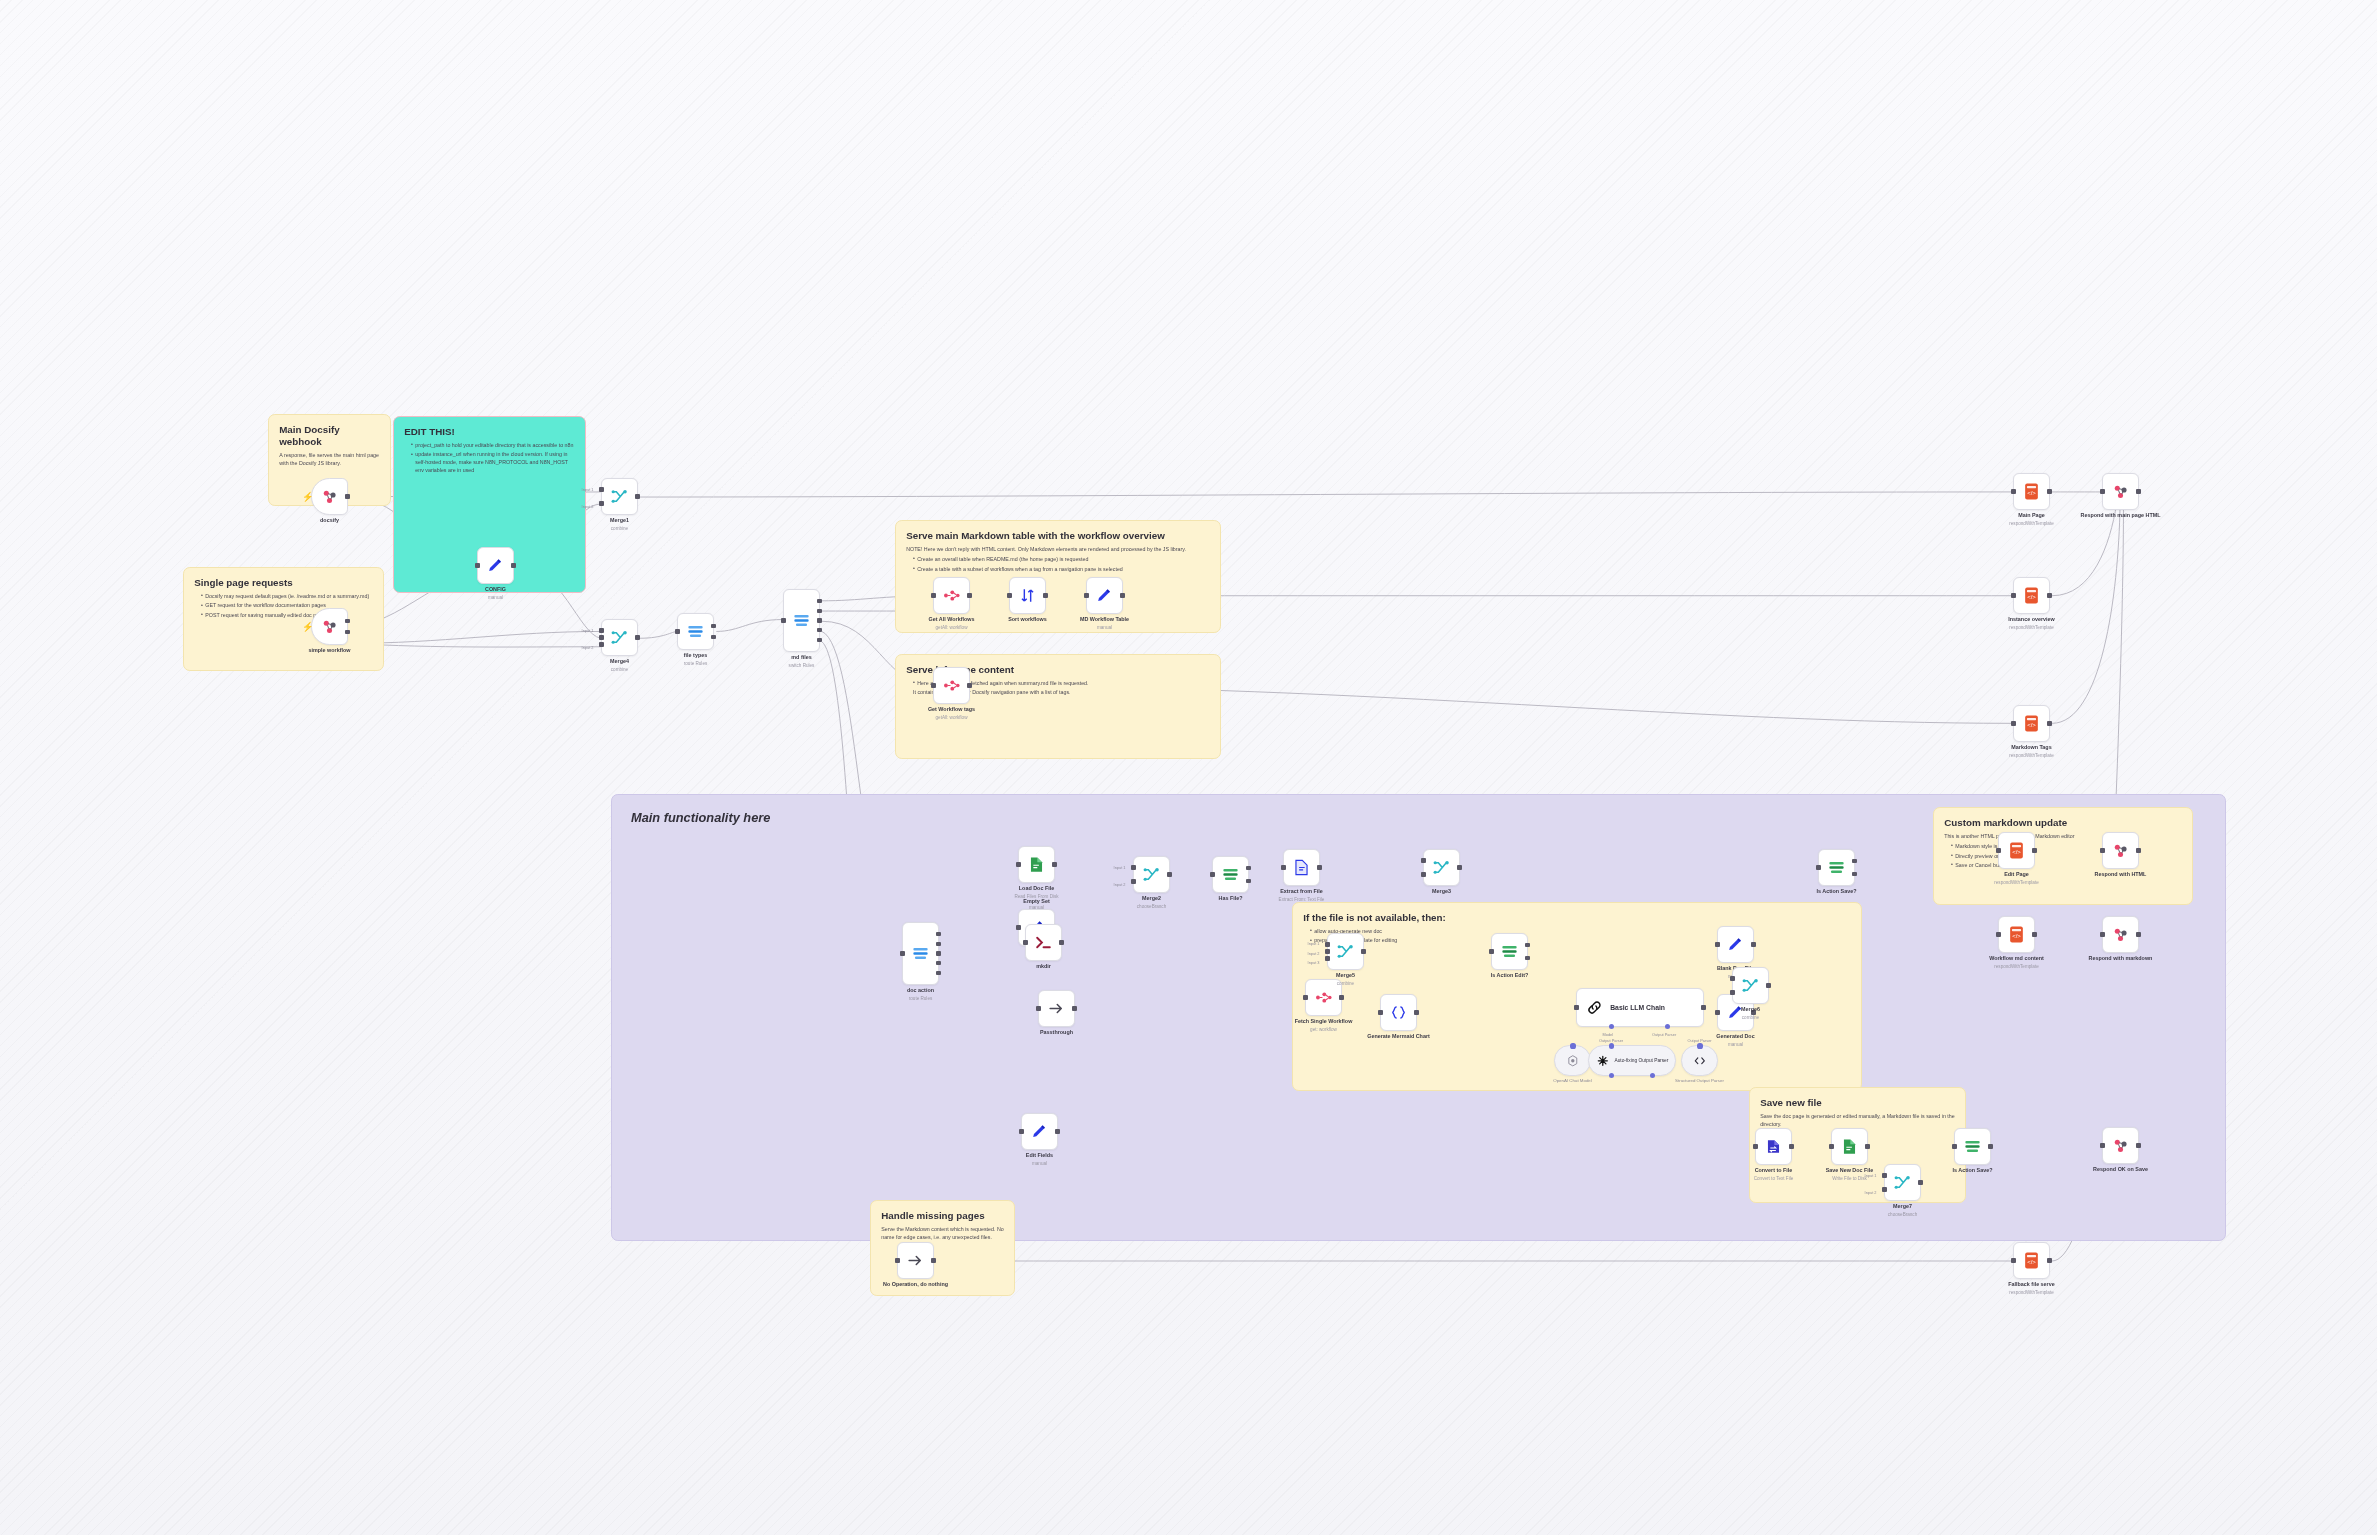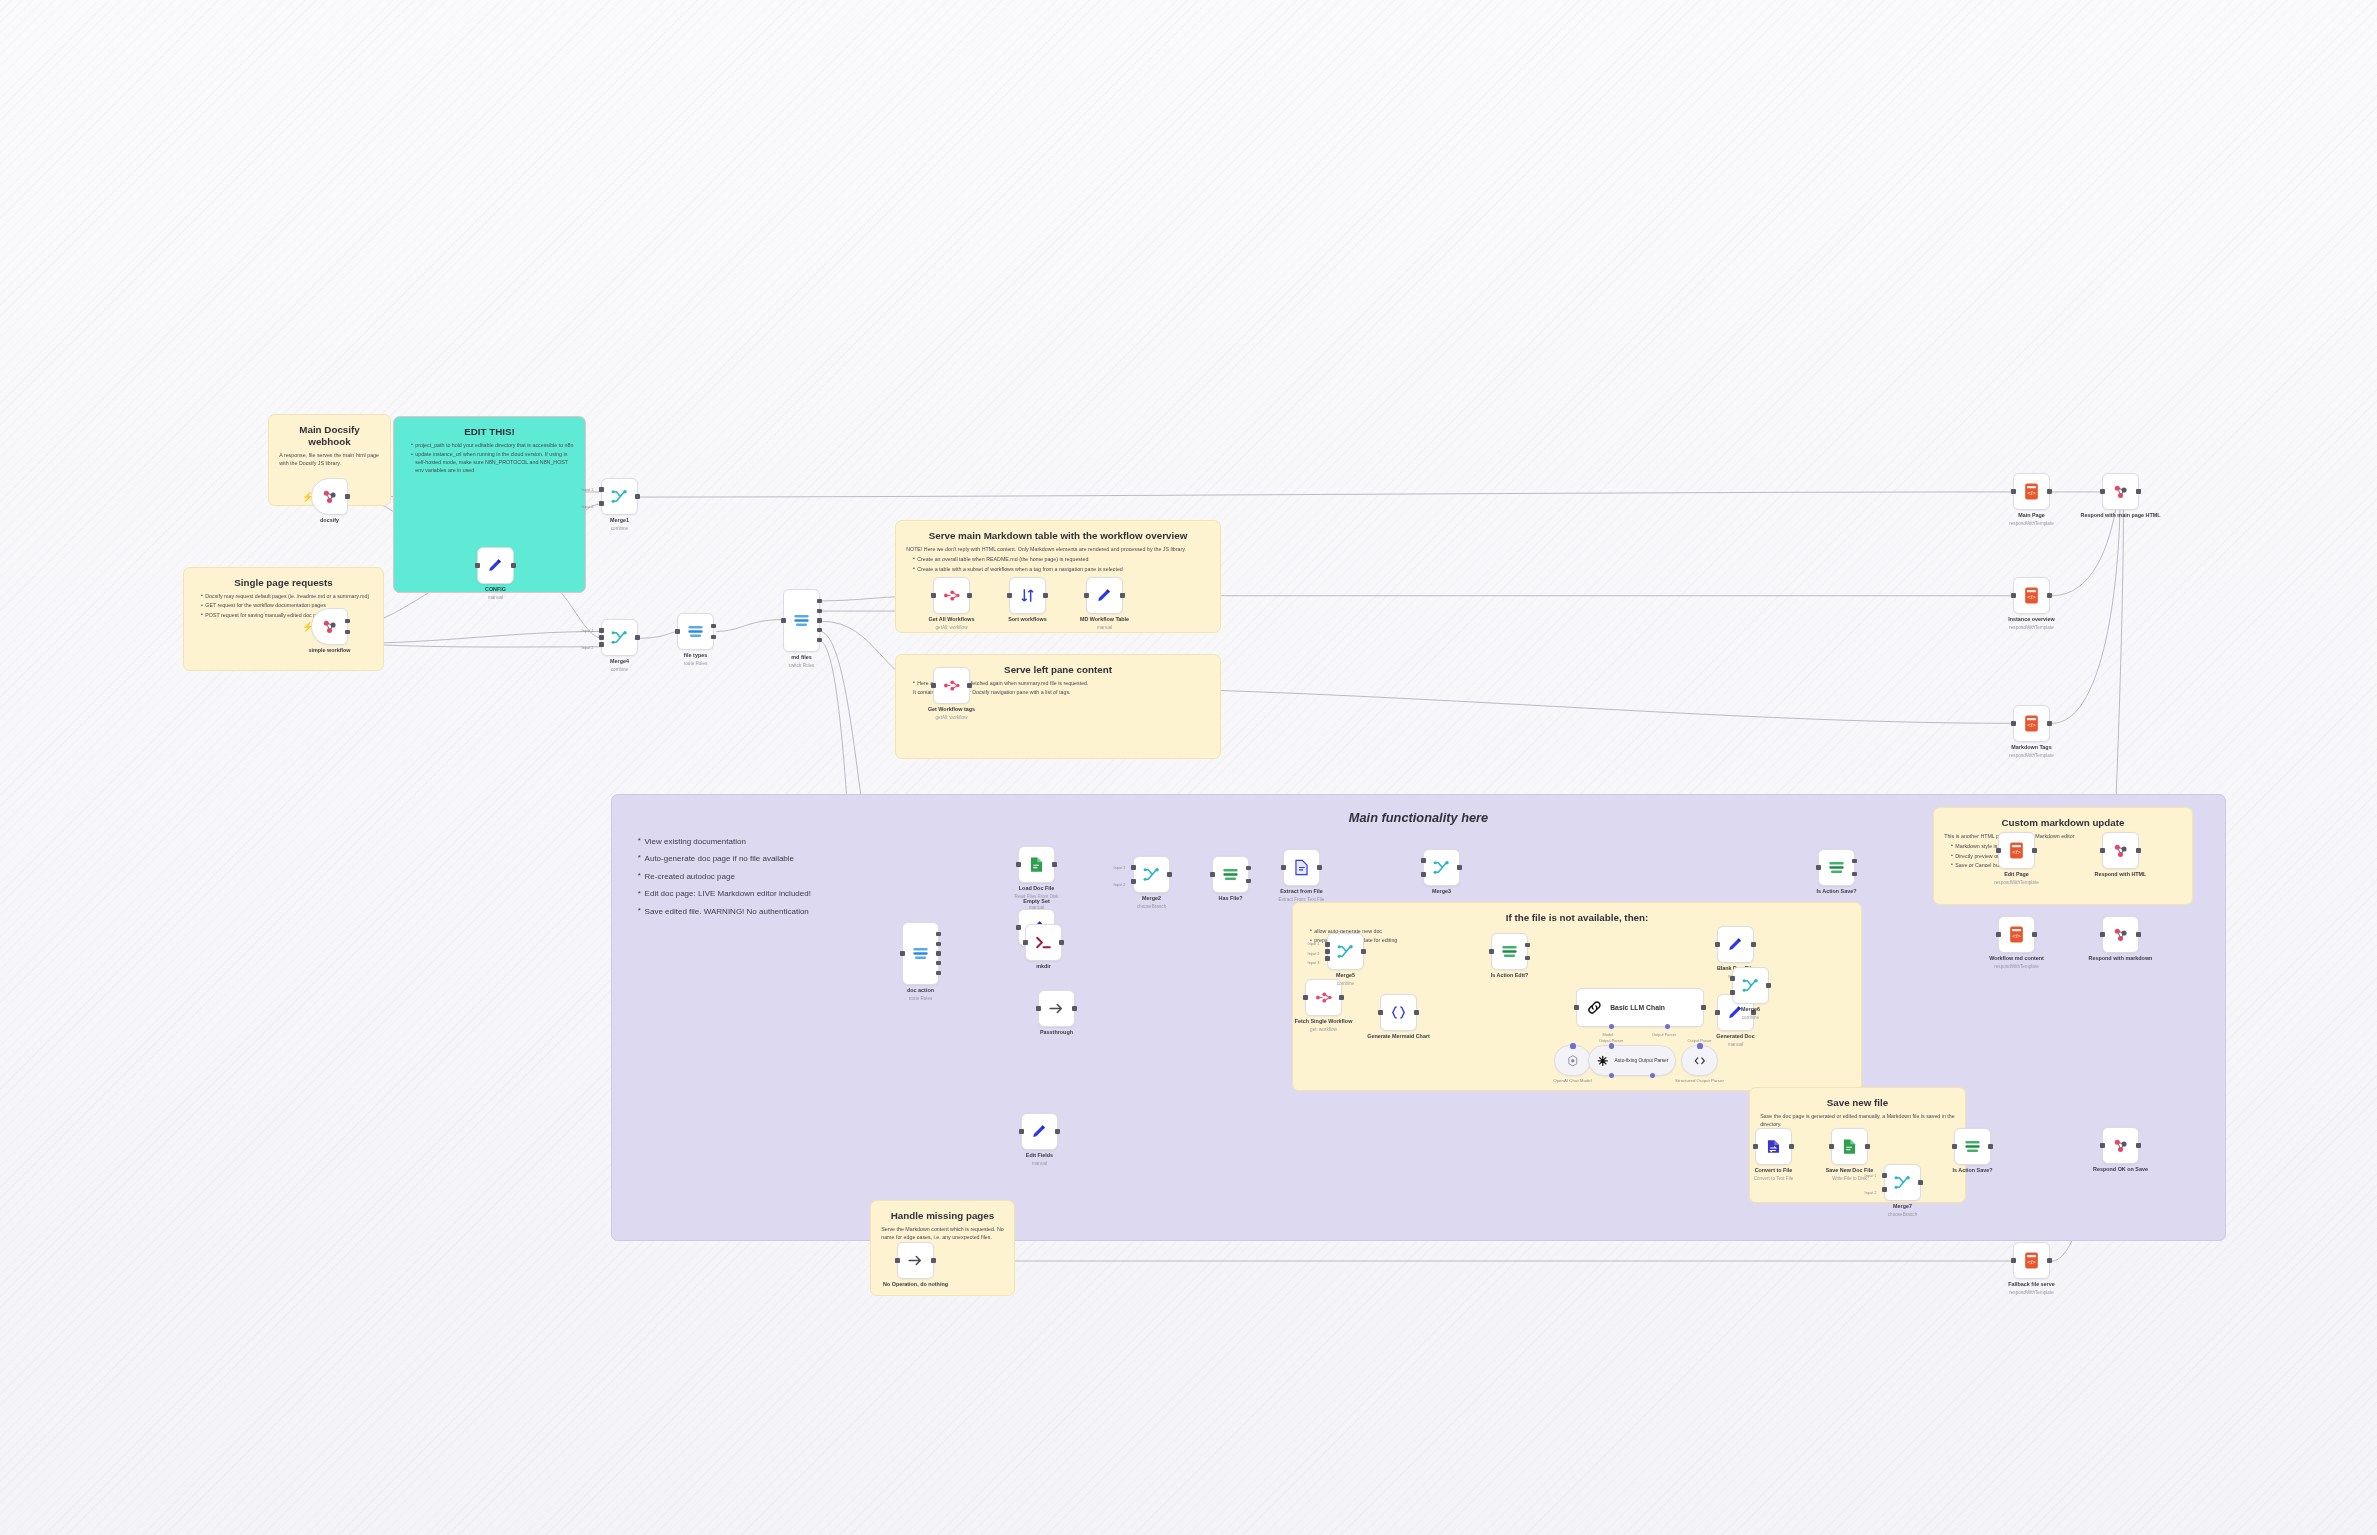--- a/index.html
+++ b/index.html
@@ -32,21 +32,20 @@
   }
   .sticky.yellow { background:#fdf3d1; border:0.9px solid #f3e4ae; }
   .sticky.pink   { background:#5eead4; border:0.9px solid #f1bcc4; }
   .sticky.purple { background:#ddd9f0; border:0.9px solid #cdc7e8; }
   .sticky h3 {
     margin:0 0 4.3px 0;
     font-size:9.8px;
     font-weight:700;
     color:#32303a;
     line-height:1.25;
-    text-align:center;
   }
   .sticky h3.big { font-size:12.8px; margin-bottom:9.4px;font-style:italic; }
   .sticky p { margin:0 0 2.6px 0; font-size:5.3px; color:#4a4752; }
   .sticky ul { margin:0; padding-left:6.8px; list-style:none; }
   .sticky li { font-size:5.3px; color:#4a4752; margin-bottom:1.7px; position:relative; padding-left:4.3px; }
   .sticky li:before { content:"•"; position:absolute; left:0; top:-0.9px; }
   .sticky .big-list li { font-size:8px; color:#3d3a46; margin-bottom:6px; padding-left:6.8px; }
   .sticky .big-list li:before { content:"*"; }
   .note-sub { font-size:5.3px; color:#4a4752; }
 
@@ -303,27 +302,20 @@
     <h3>Serve left pane content</h3>
     <ul>
       <li>Here all workflows are fetched again when summary.md file is requested.</li>
     </ul>
     <p class="note-sub" style="margin-left:6.8px;">It contains Markdown for Docsify navigation pane with a list of tags.</p>
   </div>
 
 
   <div class="sticky purple" style="left:611px; top:794px; width:1615px; height:447px; padding:15.3px 19px;">
     <h3 class="big">Main functionality here</h3>
-    <ul class="big-list">
-      <li>View existing documentation</li>
-      <li>Auto-generate doc page if no file available</li>
-      <li>Re-created autodoc page</li>
-      <li>Edit doc page: LIVE Markdown editor included!</li>
-      <li>Save edited file. WARNING! No authentication</li>
-    </ul>
   </div>
 
 
   <div class="sticky yellow" style="left:1292px; top:902px; width:570px; height:189px;">
     <h3>If the file is not available, then:</h3>
     <ul>
       <li>allow auto-generate new doc</li>
       <li>prepare a basic template for editing</li>
     </ul>
   </div>

